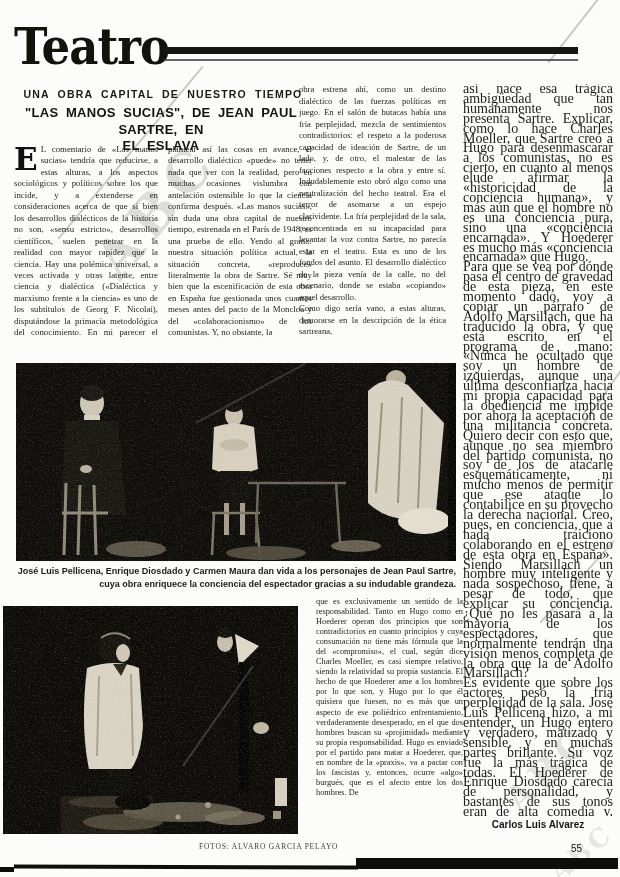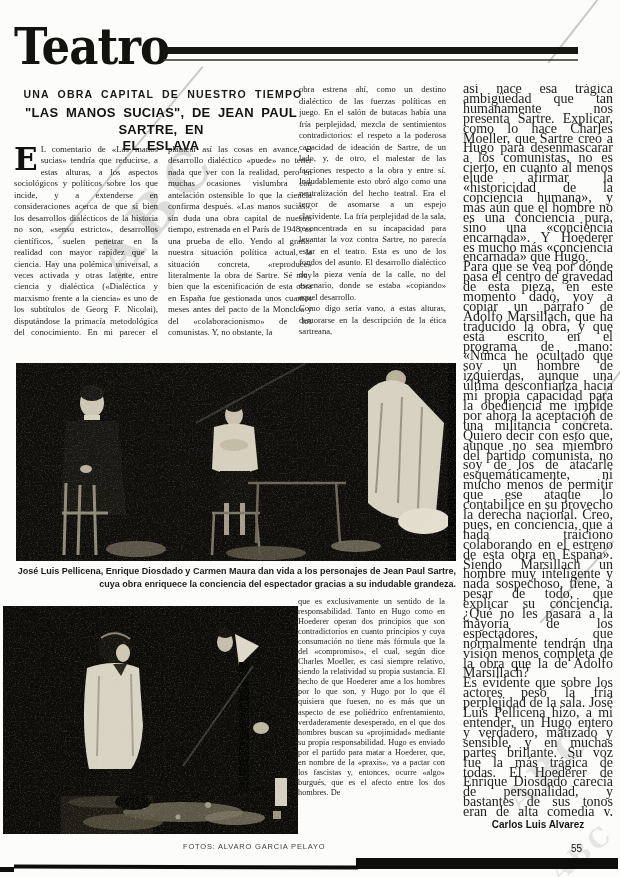--- a/index.html
+++ b/index.html
@@ -39,34 +39,34 @@
   }
   .col3top {
     position:absolute; left:299px; top:84px; width:147px; height:291px;
     font-size:8.6px; line-height:11.55px; text-align:justify; overflow:hidden; white-space:pre-line;
   }
   .col4 {
     position:absolute; left:463px; top:84px; width:150px; height:732px;
     font-size:14px; line-height:9.9px; text-align:justify; overflow:hidden; white-space:pre-line;
   }
   .col3bot {
-    position:absolute; left:298px; top:597px; width:147px; height:260px;
+    position:absolute; left:316px; top:597px; width:147px; height:260px;
     font-size:8.3px; line-height:10.05px; text-align:justify; overflow:hidden;
   }
 
   .photo1 { position:absolute; left:16px; top:363px; width:440px; height:198px; }
   .photo2 { position:absolute; left:3px;  top:606px; width:295px; height:228px; }
   .caption {
     position:absolute; left:14px; top:565px; width:442px; text-align:right;
     font-family:"Liberation Sans", sans-serif; font-weight:bold;
     font-size:9px; line-height:12.5px; color:#1b1b18;
   }
   .credit {
-    position:absolute; left:183px; top:842px;
-    font-family:Liberation Sans, sans-serif; font-size:7.5px;
+    position:absolute; left:199px; top:842px;
+    font-family:Liberation Serif, serif; font-size:7.5px;
     letter-spacing:.8px; color:#3c3c39;text-align:right;
   }
   .byline {
     position:absolute; left:463px; top:819px; width:150px; text-align:center;
     font-family:"Liberation Sans", sans-serif; font-weight:bold; font-size:10px; color:#141411;
   }
   .pageno {
     position:absolute; left:571px; top:843px;
     font-family:"Liberation Sans", sans-serif; font-weight:normal; font-size:10px; color:#141411;
   }

